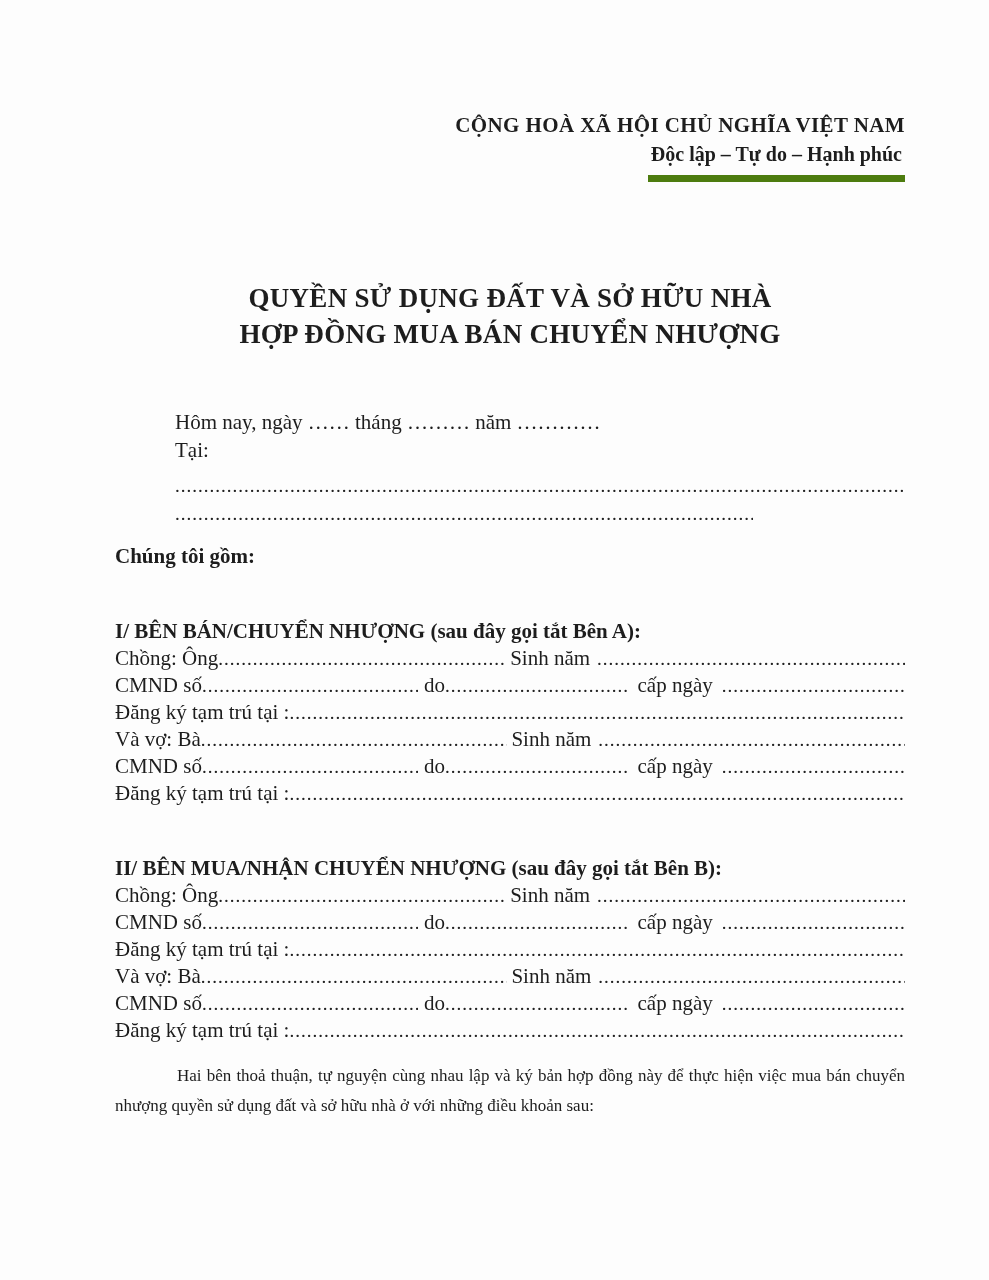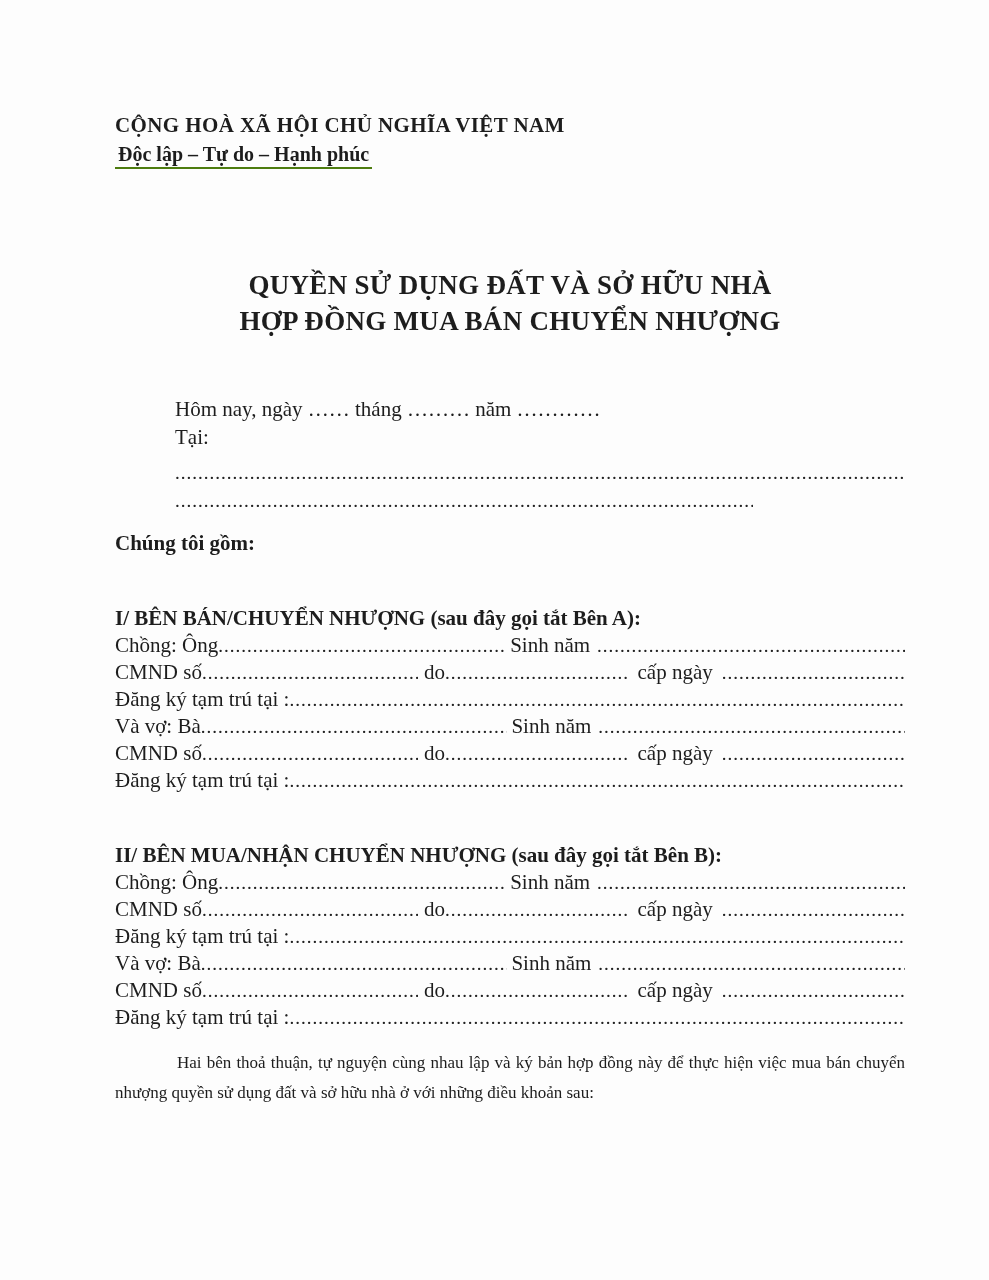--- a/index.html
+++ b/index.html
@@ -8,24 +8,24 @@
     width:989px;height:1280px;
     background:#fdfdfd;
     overflow:hidden;
     font-family:"Liberation Serif","DejaVu Serif",serif;
     color:#1d1d1d;
     box-sizing:border-box;
     padding:112px 84px 0 115px;
   }
   .content{width:790px;}
   
-  .nat-header{text-align:left;}
+  .nat-header{text-align:right;}
   .nat-title{font-size:21px;font-weight:bold;letter-spacing:0.4px;line-height:26px;}
   .nat-motto{font-size:20px;font-weight:bold;margin-top:5px;}
-  .nat-motto span{display:inline-block;border-bottom:2px solid #4d7c0f;padding:0 3px 1px 3px;}
+  .nat-motto span{display:inline-block;border-bottom:7px solid #4d7c0f;padding:0 3px 9px 3px;}
   
   .doc-title{text-align:center;margin-top:98px;font-size:27px;font-weight:bold;line-height:36px;letter-spacing:0.3px;}
   
   .date-block{margin-top:56px;margin-left:60px;font-size:21px;line-height:28px;}
   .dotline{overflow:hidden;white-space:nowrap;letter-spacing:1px;color:#222;font-size:19px;line-height:28px;}
   .dotline.first{margin-top:8px;width:730px;}
   .dotline.second{width:578px;}
   
   .intro{margin-top:14px;font-size:21px;font-weight:bold;line-height:28px;}
   

